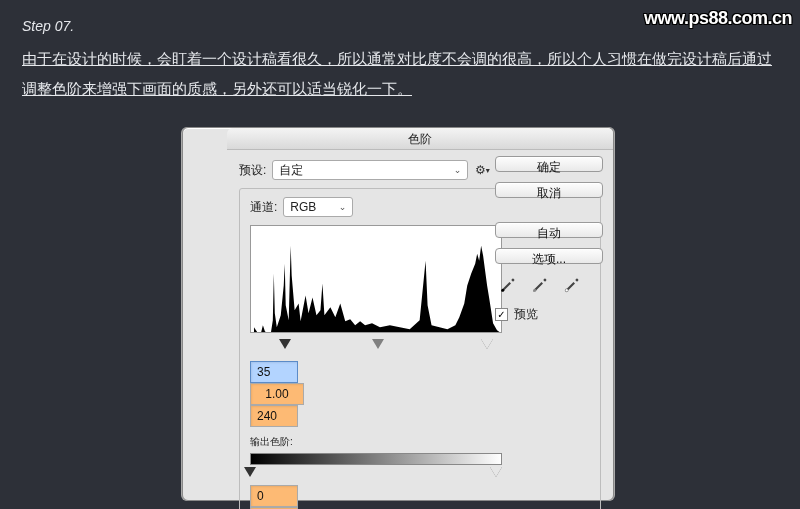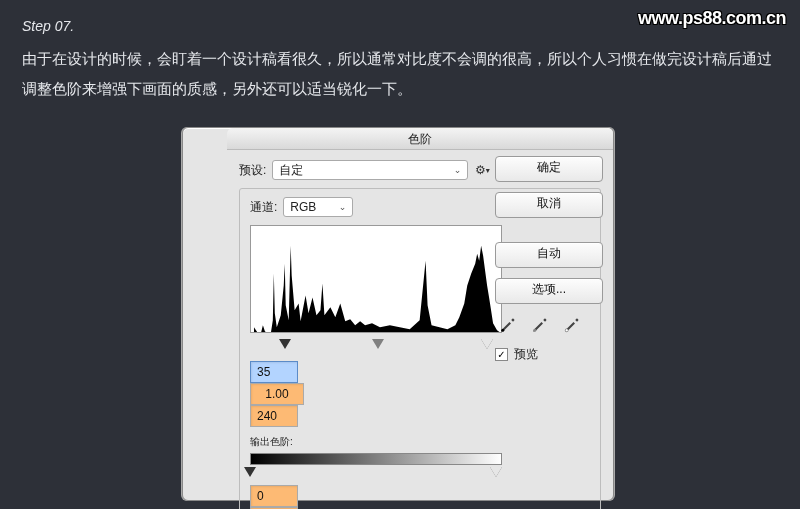--- a/index.html
+++ b/index.html
@@ -16,36 +16,37 @@
     position: absolute;
     top: 18px;
     left: 22px;
     font-style: italic;
     font-size: 14px;
     color: #e6e8ec;
   }
   .watermark {
     position: absolute;
     top: 8px;
-    right: 14px;
+    right: 8px;
     font-family: Arial, sans-serif;
     font-weight: 900;
     font-size: 18px;
     color: #fff;
     letter-spacing: -0.5px;
     text-shadow: 1px 1px 0 #000, -1px -1px 0 #000, 1px -1px 0 #000, -1px 1px 0 #000;
   }
   .description {
     position: absolute;
     top: 44px;
     left: 22px;
     right: 22px;
     font-size: 15px;
     line-height: 30px;
     color: #e6e8ec;
+    text-decoration: underline;
   }
 
   .dialog {
     position: absolute;
     top: 127px;
     left: 182px;
     width: 432px;
     height: 374px;
     background: #e5e5e5;
     border: 1px solid #888;
@@ -169,21 +170,21 @@
   
   .right-col {
     position: absolute;
     top: 6px;
     right: 10px;
     width: 108px;
   }
   .btn {
     display: block;
     width: 100%;
-    height: 26px;
+    height: 16px;
     background: linear-gradient(#fdfdfd,#e9e9e9);
     border: 1px solid #9a9a9a;
     border-radius: 4px;
     font-size: 12px;
     color: #111;
     text-align: center;
     line-height: 20px;
     margin-bottom: 10px;
     box-shadow: 0 1px 0 #fff inset;
   }

